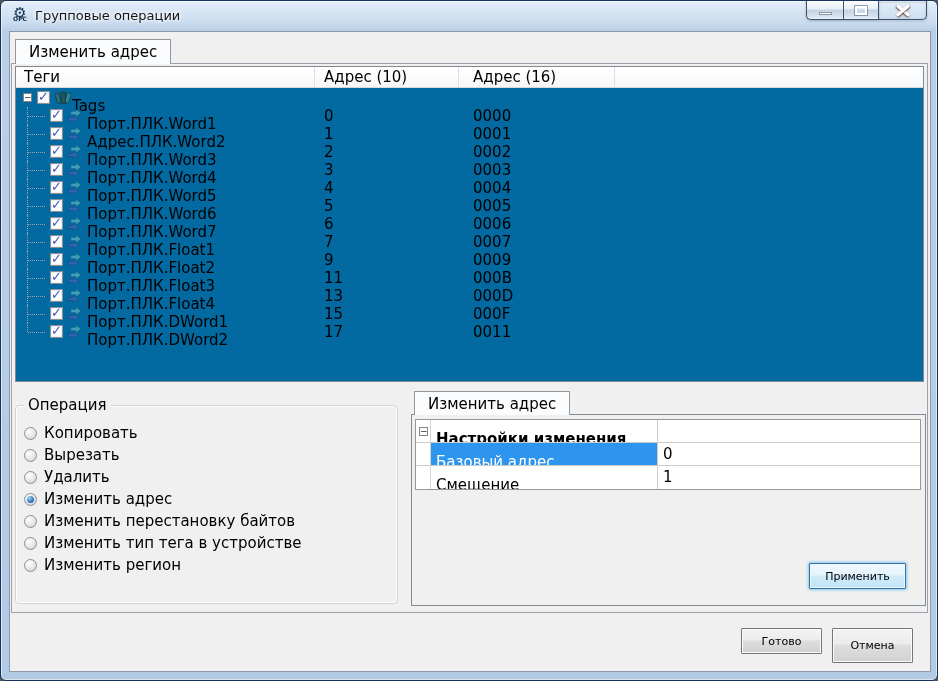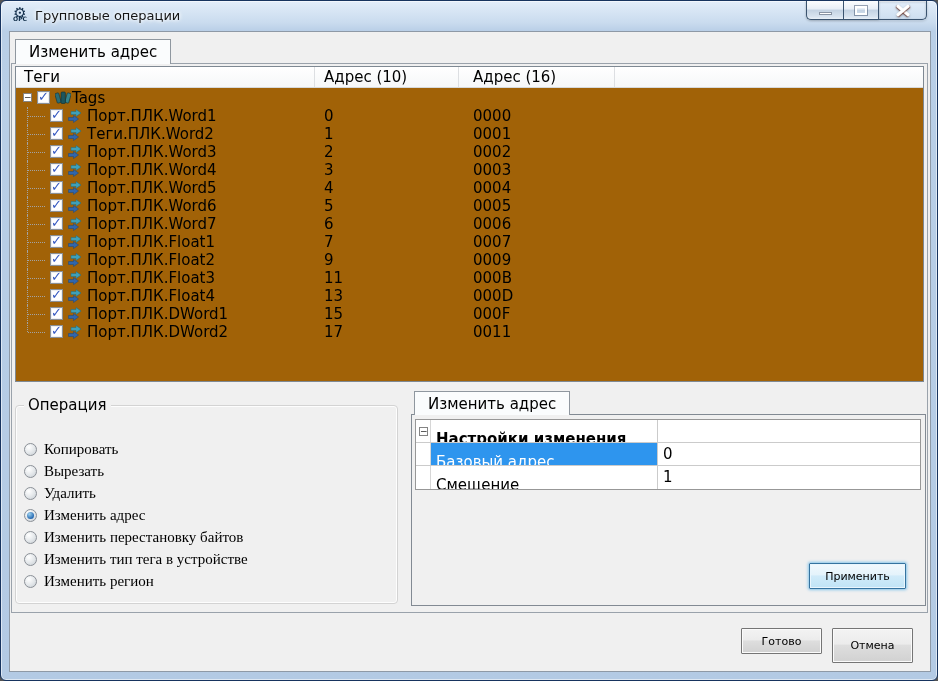--- a/index.html
+++ b/index.html
@@ -35,50 +35,50 @@
     border:1px solid #8e99a6; }
 
   .tab{ position:absolute; background:#fafcfd; border:1px solid #8f979f; border-bottom:none;
     font-size:15px; color:#000; display:flex; align-items:center; padding:0 13px; z-index:3; }
   .main-tab{ left:5px; top:7px; height:25px; min-width:146px; }
 
   .tabpage{ position:absolute; left:1px; top:31px; width:917px; height:550px; background:#f0f0f0;
     border:1px solid #9aa2ab; z-index:1; }
 
   
-  .tree-panel{ position:absolute; left:3px; top:2px; width:909px; height:316px; background:#a16207;
+  .tree-panel{ position:absolute; left:3px; top:2px; width:909px; height:316px; background:#0369a1;
     border:1px solid #7f8993; }
   .tree-header{ position:relative; height:21px; background:linear-gradient(#ffffff,#f6f7f8); border-bottom:1px solid #d7d9db; font-size:15px; color:#000; }
   .tree-header .h{ position:absolute; top:1px; white-space:nowrap; }
   .h-tags{ left:8px; } .h-a10{ left:308px; } .h-a16{ left:457px; }
   .hsep{ position:absolute; top:0; bottom:0; width:1px; background:#dddfe2; }
   .hsep.s1{ left:298px; } .hsep.s2{ left:442px; } .hsep.s3{ left:598px; }
 
   .tree-rows{ position:absolute; left:0; right:0; top:22px; bottom:0; overflow:hidden; }
   .trow{ position:relative; height:18px; line-height:18px; font-size:15px; color:#000; white-space:nowrap; }
-  .trow .lbl{ position:absolute; top:0; }
+  .trow .lbl{ position:absolute; top:8px; }
   .root-lbl{ left:56px; } .item-lbl{ left:71px; }
   .a10{ position:absolute; left:308px; top:0; } .a16{ position:absolute; left:457px; top:0; }
 
   .expander{ position:absolute; left:7px; top:4px; width:9px; height:9px; background:#fff; border:1px solid #848484;
     font-size:9px; line-height:6px; text-align:center; color:#222; }
   .cbx{ position:absolute; top:2px; width:13px; height:13px; background:#fff; border:1px solid #8a9098;
     box-shadow:inset 0 0 0 1px #eef0f2; }
   .cbx .ck{ position:absolute; left:0px; top:-4px; font-size:13px; font-weight:bold; color:#3457c0; }
   .cbx-root{ left:21px; } .cbx-item{ left:34px; }
   .ricon{ position:absolute; left:39px; top:1px; } .iicon{ position:absolute; left:52px; top:2px; }
   .gv{ position:absolute; left:11px; top:0; height:18px; border-left:1px dotted #a3a3a3; }
   .gh{ position:absolute; left:12px; top:9px; width:17px; border-top:1px dotted #a3a3a3; }
   .tree-items .trow:last-child .gv{ height:9px; }
 
   
   .groupbox{ position:absolute; left:3px; top:341px; width:383px; height:199px; border:1px solid #d3d3d3;
     border-radius:4px; box-shadow:inset 0 0 0 1px #fdfdfd; }
   .groupbox .gb-label{ position:absolute; top:-10px; left:8px; background:#f0f0f0; padding:0 4px; font-size:15px; color:#000; }
-  .radios{ position:absolute; left:8px; top:32px; right:4px;font-family:Liberation Serif, serif; }
+  .radios{ position:absolute; left:8px; top:16px; right:4px; }
   .radio-row{ position:relative; height:22px; display:flex; align-items:center; }
   .radio{ width:13px; height:13px; border-radius:50%; border:1px solid #8b9097; margin-right:7px; flex:none;
     background:radial-gradient(circle at 35% 30%,#ffffff,#e2e6e9 55%,#c6ccd2); position:relative; }
   .radio.on::after{ content:""; position:absolute; left:2px; top:2px; width:7px; height:7px; border-radius:50%;
     background:radial-gradient(circle at 35% 30%,#9ed2ef,#1f63ae 75%); }
   .radio-row .rlabel{ font-size:15px; color:#000; white-space:nowrap; }
 
   
   .sub-tab{ left:402px; top:327px; height:24px; min-width:141px; }
   .sub-panel{ position:absolute; left:399px; top:350px; width:515px; height:192px; background:#f0f0f0;
@@ -182,21 +182,21 @@
                 <span class="gh"></span>
                 <span class="cbx cbx-item">
                   <span class="ck">✓</span>
                 </span>
                 <span class="iicon">
                   <svg width="14" height="14" viewBox="0 0 14 14">
                     <polygon points="3,2.5 8,2.5 8,0.5 13,4 8,7.5 8,5.5 3,5.5" fill="#3fa0b8" stroke="#1d6c82" stroke-width="0.5"></polygon>
                     <polygon points="0.5,8.5 5.5,8.5 5.5,6.5 10.5,10 5.5,13.5 5.5,11.5 0.5,11.5" fill="#2f66ad" stroke="#1b4679" stroke-width="0.5"></polygon>
                   </svg>
                 </span>
-                <span class="lbl item-lbl">Теги.ПЛК.Word2</span>
+                <span class="lbl item-lbl">Адрес.ПЛК.Word2</span>
                 <span class="a10">1</span>
                 <span class="a16">0001</span>
               </div>
 
               <div class="trow">
                 <span class="gv"></span>
                 <span class="gh"></span>
                 <span class="cbx cbx-item">
                   <span class="ck">✓</span>
                 </span>

